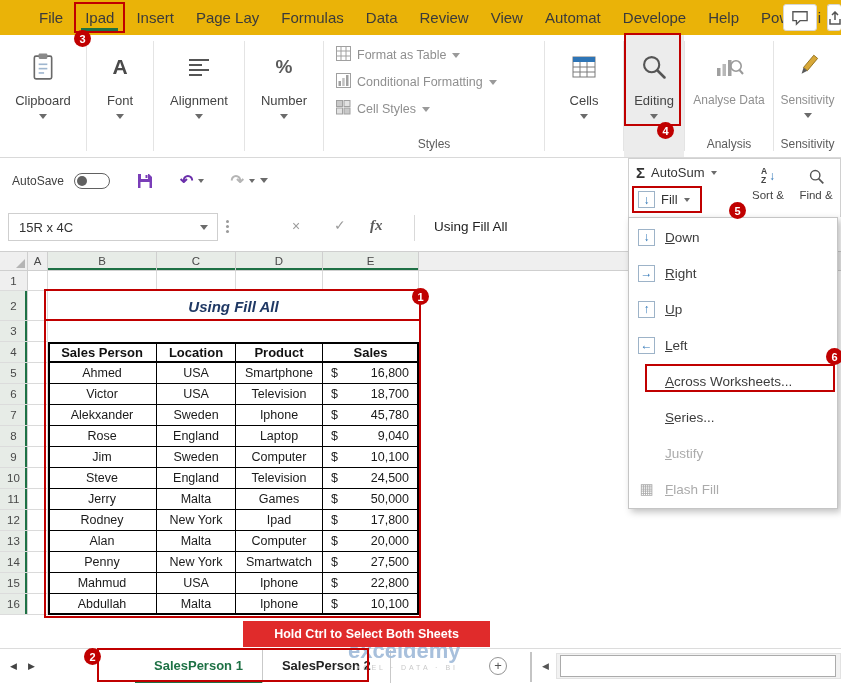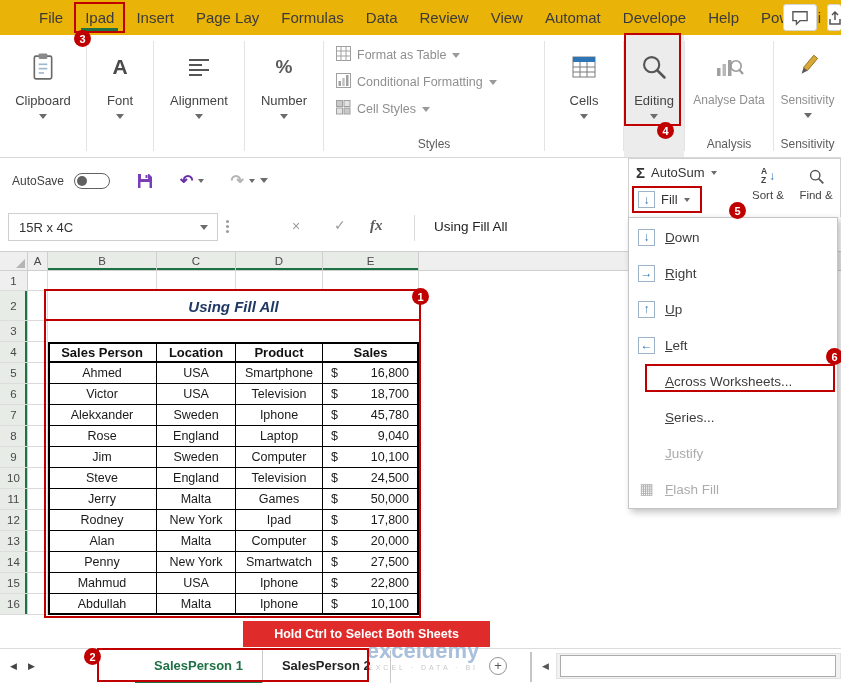--- a/index.html
+++ b/index.html
@@ -152,21 +152,21 @@
   .hscroll-arrow { position:absolute; left:542px; top:661px; font-size:9px; color:#555; }
   .hscroll-track { position:absolute; left:556px; top:653px; right:0; height:26px;
                    background:#f2f2f2; border:1px solid #e2e2e2; }
   .hscroll-thumb { position:absolute; left:560px; top:655px; width:276px; height:22px;
                    background:#fff; border:1px solid #ababab; }
 
   
   .callout { position:absolute; left:243px; top:621px; width:247px; height:26px;
              background:#E02B2B; color:#fff; font-size:12.5px; font-weight:bold;
              display:flex; align-items:center; justify-content:center; z-index:4; }
-  .watermark { position:absolute; left:348px; top:640px; width:150px; text-align:center; z-index:2; }
+  .watermark { position:absolute; left:348px; top:640px; width:150px; text-align:left; z-index:2; }
   .wm-title { font-size:22px; font-weight:bold; color:#A8C0DC; line-height:1; }
   .wm-sub { font-size:7px; letter-spacing:3px; color:#c9c9c9; margin-top:2px; }
 
   
   .anno-box { position:absolute; border:2px solid #C00000; z-index:7; pointer-events:none; }
   .ab-editing { left:624px; top:33px;  width:57px;  height:93px; }
   .ab-fill    { left:632px; top:186px; width:70px;  height:27px; }
   .ab-across  { left:645px; top:364px; width:190px; height:28px; }
   .ab-tabs    { left:97px;  top:648px; width:272px; height:34px; }
   .ab-table   { left:44px;  top:289px; width:377px; height:329px; }

